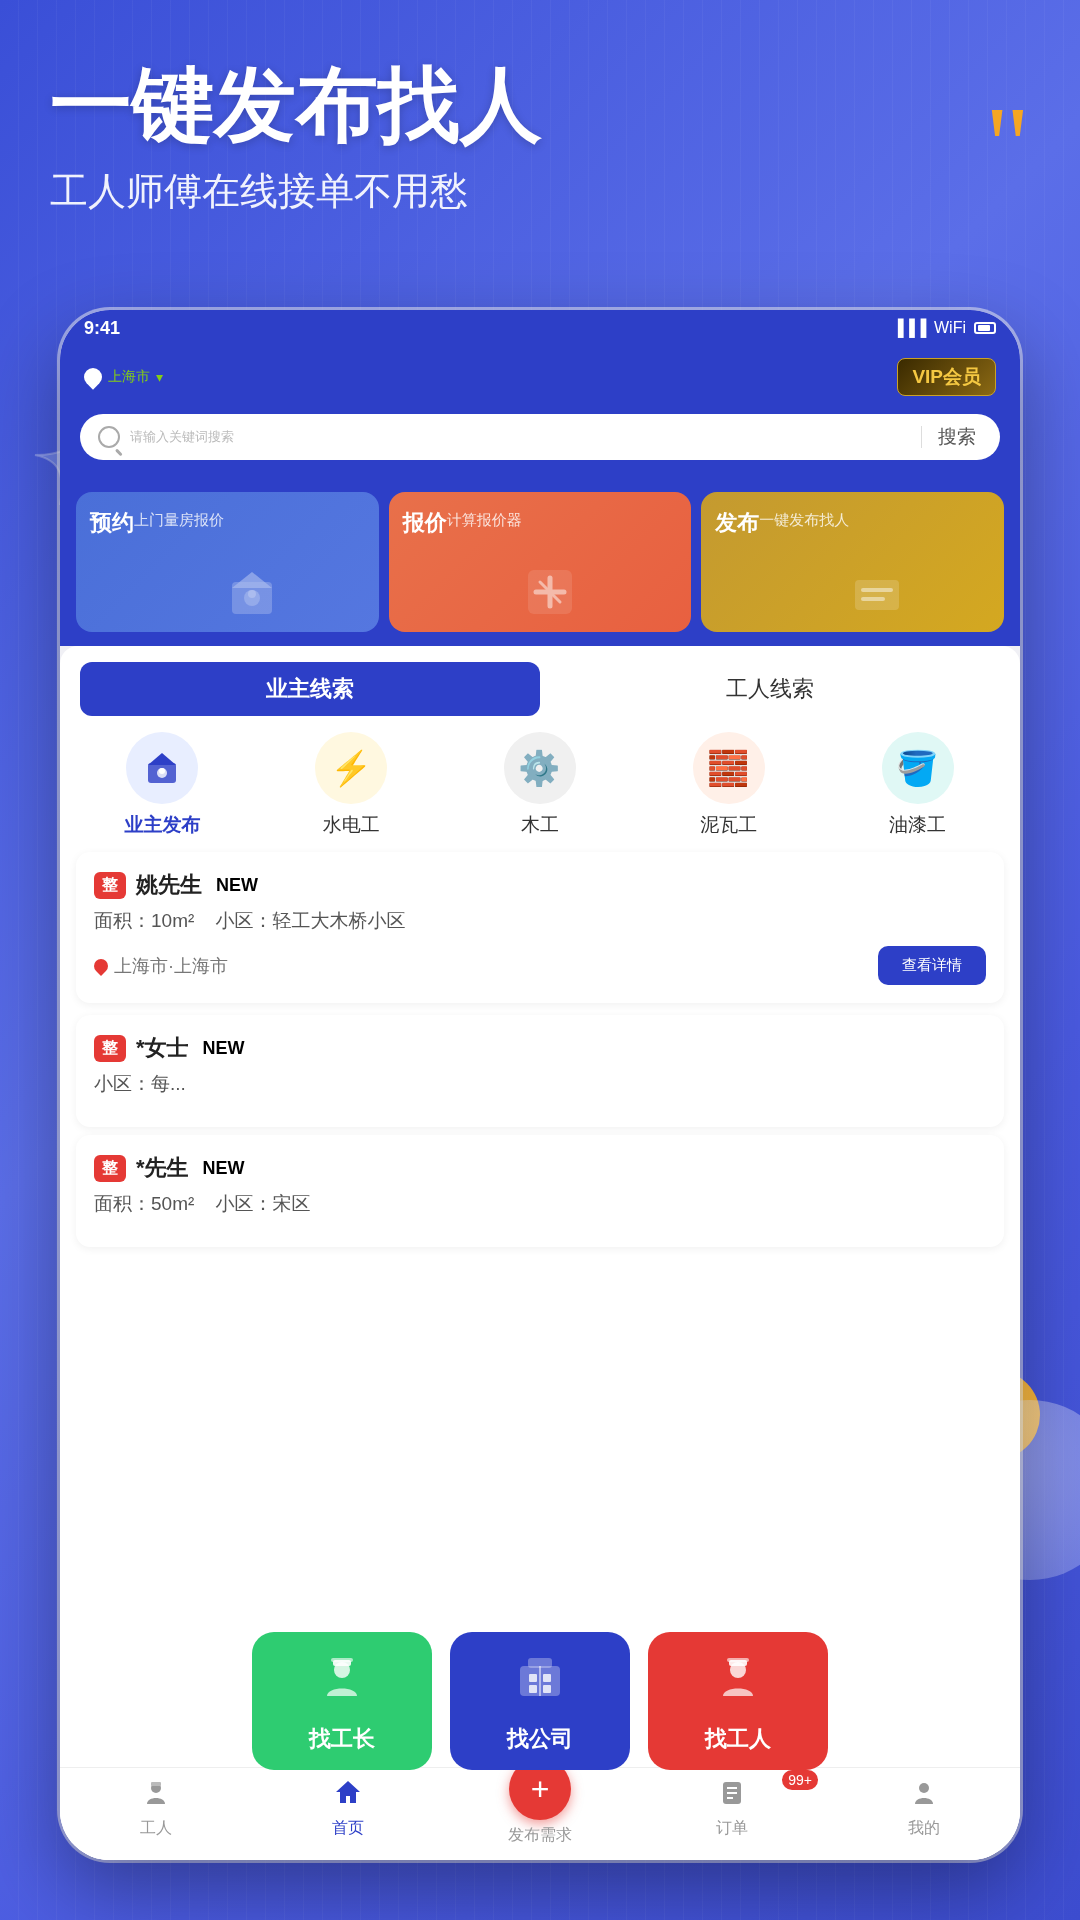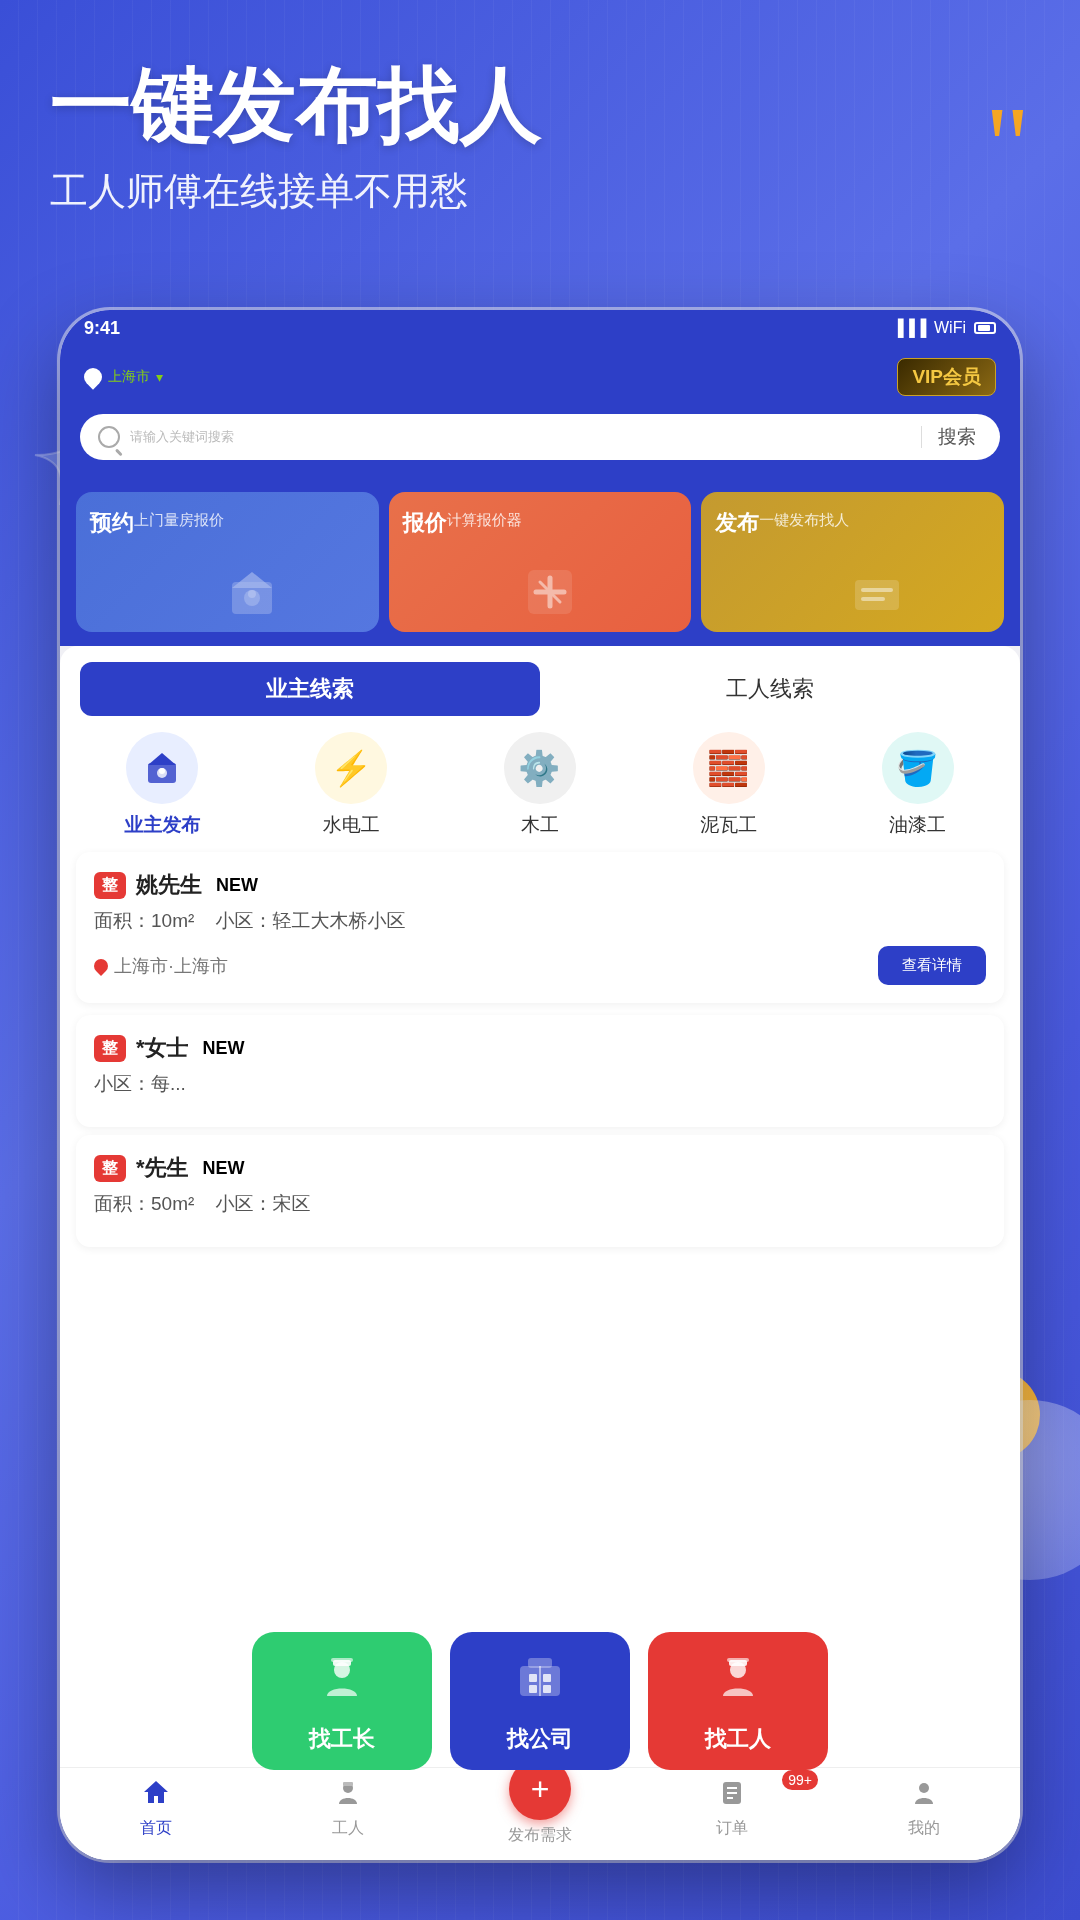--- a/index.html
+++ b/index.html
@@ -715,37 +715,37 @@
     </div>
 
     <div style="position:absolute;bottom:96px;left:50%;transform:translateX(-50%);z-index:6;">
       <svg width="40" height="24" viewBox="0 0 40 24" fill="none">
         <polyline points="6,6 20,18 34,6" stroke="#999" stroke-width="3" stroke-linecap="round" stroke-linejoin="round"></polyline>
         <polyline points="6,14 20,26 34,14" stroke="#ccc" stroke-width="2" stroke-linecap="round" stroke-linejoin="round"></polyline>
       </svg>
     </div>
 
     <div class="bottom-nav">
-      <div class="nav-item active">
-        <span class="nav-icon">
-          <svg width="28" height="28" viewBox="0 0 28 28" fill="none">
-            <polygon points="14,3 26,14 22,14 22,25 16,25 16,18 12,18 12,25 6,25 6,14 2,14" fill="#2d3fc7"></polygon>
-          </svg>
-        </span>
-        <span class="nav-label" style="color:#2d3fc7;">首页</span>
-      </div>
       <div class="nav-item">
         <span class="nav-icon">
           <svg width="28" height="28" viewBox="0 0 28 28" fill="none">
             <circle cx="14" cy="10" r="5" fill="#999"></circle>
             <path d="M5 26 C5 18 23 18 23 26" fill="#999"></path>
             <rect x="9" y="4" width="10" height="4" rx="1" fill="#bbb"></rect>
           </svg>
         </span>
         <span class="nav-label">工人</span>
+      </div>
+      <div class="nav-item active">
+        <span class="nav-icon">
+          <svg width="28" height="28" viewBox="0 0 28 28" fill="none">
+            <polygon points="14,3 26,14 22,14 22,25 16,25 16,18 12,18 12,25 6,25 6,14 2,14" fill="#2d3fc7"></polygon>
+          </svg>
+        </span>
+        <span class="nav-label" style="color:#2d3fc7;">首页</span>
       </div>
       <div class="nav-item">
         <div class="nav-publish-btn">
           <span style="font-size:32px;color:white;line-height:1;">+</span>
         </div>
         <span class="nav-label">发布需求</span>
       </div>
       <div class="nav-item" style="position:relative;">
         <span class="nav-icon">
           <svg width="28" height="28" viewBox="0 0 28 28" fill="none">

